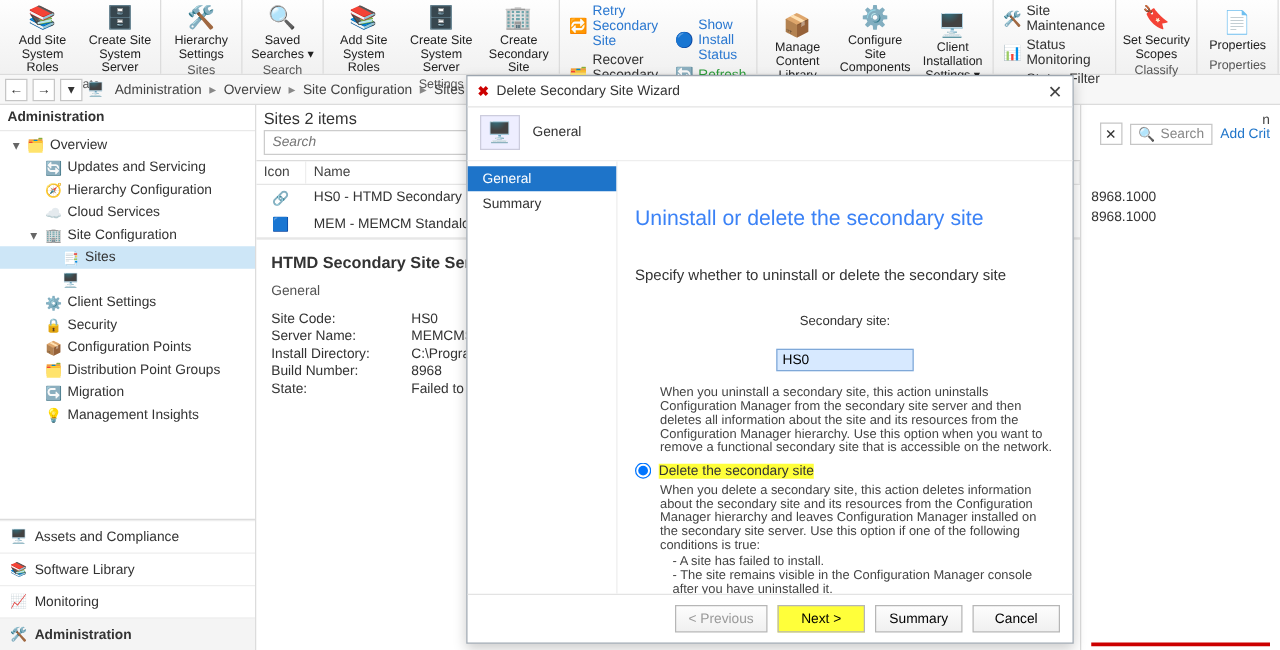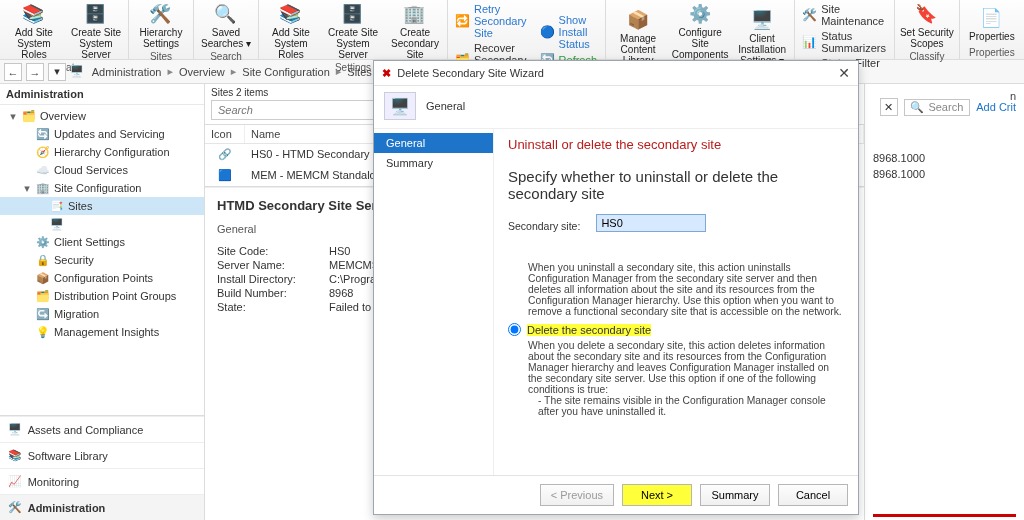--- a/index.html
+++ b/index.html
@@ -24,21 +24,21 @@
     .tree { flex:1; overflow:auto; padding:2px 0; }
     .tnode { display:flex; align-items:center; gap:4px; padding:2px 6px 2px 8px; cursor:pointer; }
     .tnode.sel { background:#cde6f7; }
     .tcaret { width:10px; color:#666; display:inline-flex; justify-content:center; }
     .tico { width:14px; height:14px; display:inline-flex; align-items:center; justify-content:center; }
     .wslist { border-top:1px solid #dcdcdc; }
     .wsitem { display:flex; align-items:center; gap:6px; padding:6px 8px; border-top:1px solid #eee; cursor:pointer; }
     .wsitem.sel { background:#f4f4f4; font-weight:bold; }
     .content { flex:1; display:flex; flex-direction:column; overflow:hidden; }
     .chead { display:flex; align-items:center; gap:8px; padding:3px 6px 0; }
-    .chead .title { font-size:10px; }
+    .chead .title { font-size:13px; }
     .search { display:flex; align-items:center; margin:2px 6px 4px; border:1px solid #ccc; height:20px; }
     .search input { flex:1; border:0; outline:0; padding:0 6px; font-size:11px; color:#888; font-style:italic;}
     .list { border-top:1px solid #dcdcdc; border-bottom:1px solid #dcdcdc; }
     .listhdr { display:flex; font-size:11px; color:#444; border-bottom:1px solid #e5e5e5; }
     .listhdr div { padding:3px 6px; border-right:1px solid #eee; }
     .licon { width:40px; } .lname{ flex:1; }
     .row { display:flex; padding:2px 0; }
     .row div { padding:2px 6px; }
     .row .ri{ width:40px; display:flex; justify-content:center;} .row .rn{ flex:1; }
     .detail { padding:10px 12px; border-top:1px solid #eee; }
@@ -56,23 +56,23 @@
     .wtitle { display:flex; align-items:center; padding:4px 8px; border-bottom:1px solid #e3e3e3; }
     .wtitle .x { color:#c00; margin-right:6px; font-weight:bold; }
     .wtitle .close { margin-left:auto; font-size:14px; cursor:pointer; color:#444; }
     .wheader { display:flex; align-items:center; gap:10px; padding:6px 10px 8px; border-bottom:1px solid #eee; }
     .whico { width:32px; height:28px; background:#eef; border:1px solid #ccd; display:flex; align-items:center; justify-content:center; font-size:16px;}
     .wbody { flex:1; display:flex; overflow:hidden; }
     .wsteps { width:120px; border-right:1px solid #eee; padding-top:4px; }
     .wstep { padding:4px 12px; color:#333; }
     .wstep.act { background:#1e74c9; color:#fff; }
     .wpage { flex:1; padding:8px 14px 0 14px; display:flex; flex-direction:column; }
-    .wpage h2 { color:#b91c1c; font-size:13px; font-weight:400; margin-bottom:10px;}
-    .wpage .para { font-size:15px; margin:6px 0; }
-    .fldln { display:flex; align-items:flex-end; gap:16px; margin:6px 0 26px; font-size:10.5px;}
+    .wpage h2 { color:#3b82f6; font-size:17px; font-weight:400; margin-bottom:10px;margin-top:28px;}
+    .wpage .para { font-size:12px; margin:18px 0; }
+    .fldln { display:flex; align-items:center; gap:16px; margin:6px 0 8px; font-size:10.5px;flex-direction:column;}
     .fldln input[type=text]{ border:1px solid #7fa8d8; padding:2px 4px; width:110px; background:#d7e9ff; font-size:11px;}
     .radlbl { display:flex; align-items:center; gap:6px; font-size:11px;}
     .radlbl.disabled{ color:#9a9a9a; }
     .radtext { padding:4px 0 6px 20px; font-size:10.3px; color:#444; }
     .hl { background:#ffff3a; }
     .wbtns { border-top:1px solid #e3e3e3; padding:8px 10px; display:flex; justify-content:flex-end; gap:8px; }
     .wbtn { min-width:70px; padding:4px 10px; border:1px solid #b6b6b6; background:linear-gradient(#fdfdfd,#f0f0f0); font-size:11px; cursor:pointer; }
     .wbtn.dis { color:#9a9a9a; }
     .wbtn.next { background:#ffff3a; } .blue{color:#2b78d0;} .green{color:#2d9c3a;} .red{color:#d8332a;}
   </style>
@@ -180,21 +180,21 @@
     </div>
   <div class="rgroup">
       <div class="ritems">
         <div class="rcol" id="rm3">
           <div class="rmini ">
             <span class="mi">🛠️</span>
             <span>Site Maintenance</span>
           </div>
           <div class="rmini ">
             <span class="mi">📊</span>
-            <span>Status Summarizers</span>
+            <span>Status Monitoring</span>
           </div>
           <div class="rmini ">
             <span class="mi">⭐</span>
             <span>Status Filter Rules</span>
           </div>
         </div>
       </div>
       <div class="rgroup-lbl">&nbsp;</div>
     </div>
   <div class="rgroup">
@@ -414,20 +414,21 @@
         <span>Secondary site:</span>
         <input type="text" value="HS0" style="">
       </div>
       <div class="radtext">When you uninstall a secondary site, this action uninstalls Configuration Manager from the secondary site server and then deletes all information about the site and its resources from the Configuration Manager hierarchy. Use this option when you want to remove a functional secondary site that is accessible on the network.</div>
       <label class="radlbl">
         <input type="radio" checked="" style="">
         <span class="hl">Delete the secondary site</span>
       </label>
       <div class="radtext">
         <span>When you delete a secondary site, this action deletes information about the secondary site and its resources from the Configuration Manager hierarchy and leaves Configuration Manager installed on the secondary site server. Use this option if one of the following conditions is true:</span>
+        <div style="padding-left:10px; margin-top:2px;">- <span>A site has failed to install.</span></div>
         <div style="padding-left:10px;">- <span>The site remains visible in the Configuration Manager console after you have uninstalled it.</span></div>
       </div>
     </div>
   </div>
   <div class="wbtns">
     <button class="wbtn dis">&lt; Previous</button>
     <button class="wbtn next">Next &gt;</button>
     <button class="wbtn">Summary</button>
     <button class="wbtn">Cancel</button>
   </div>

